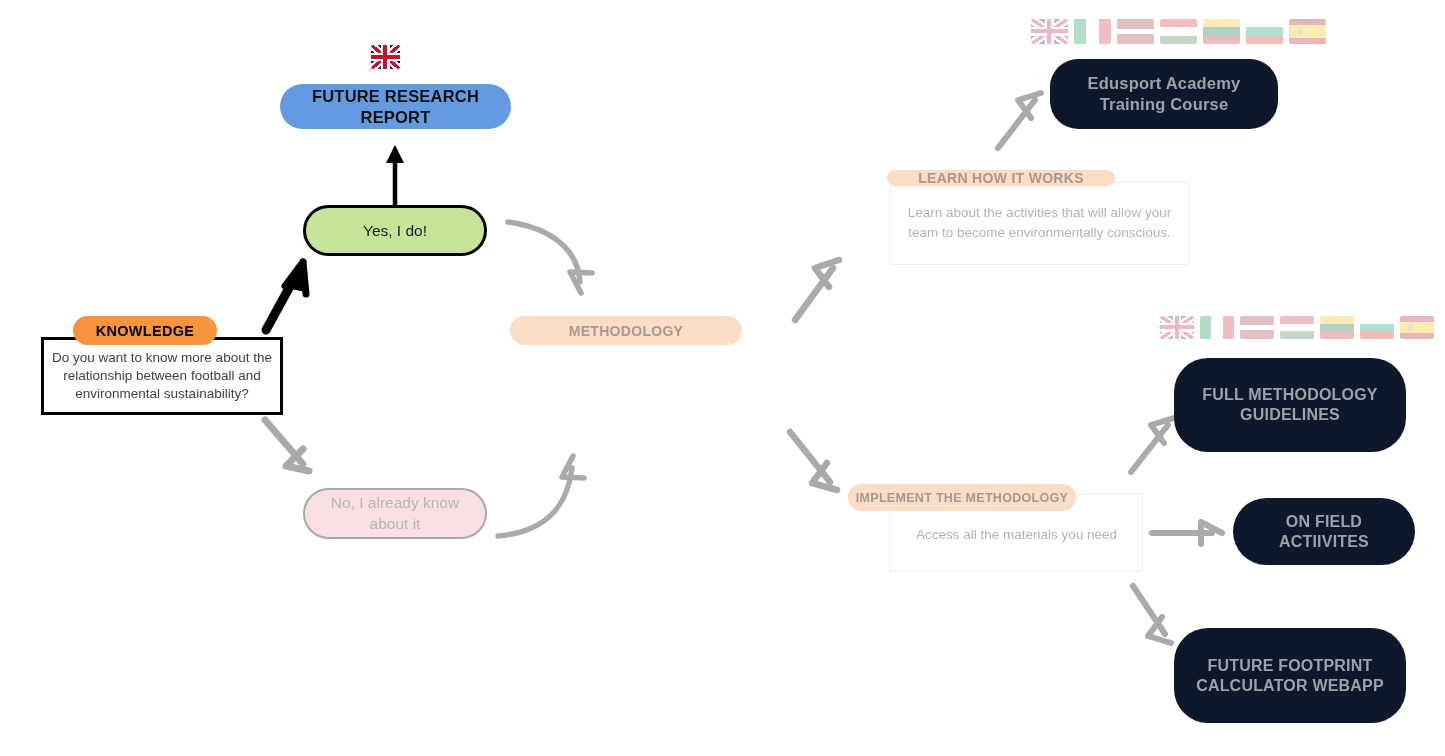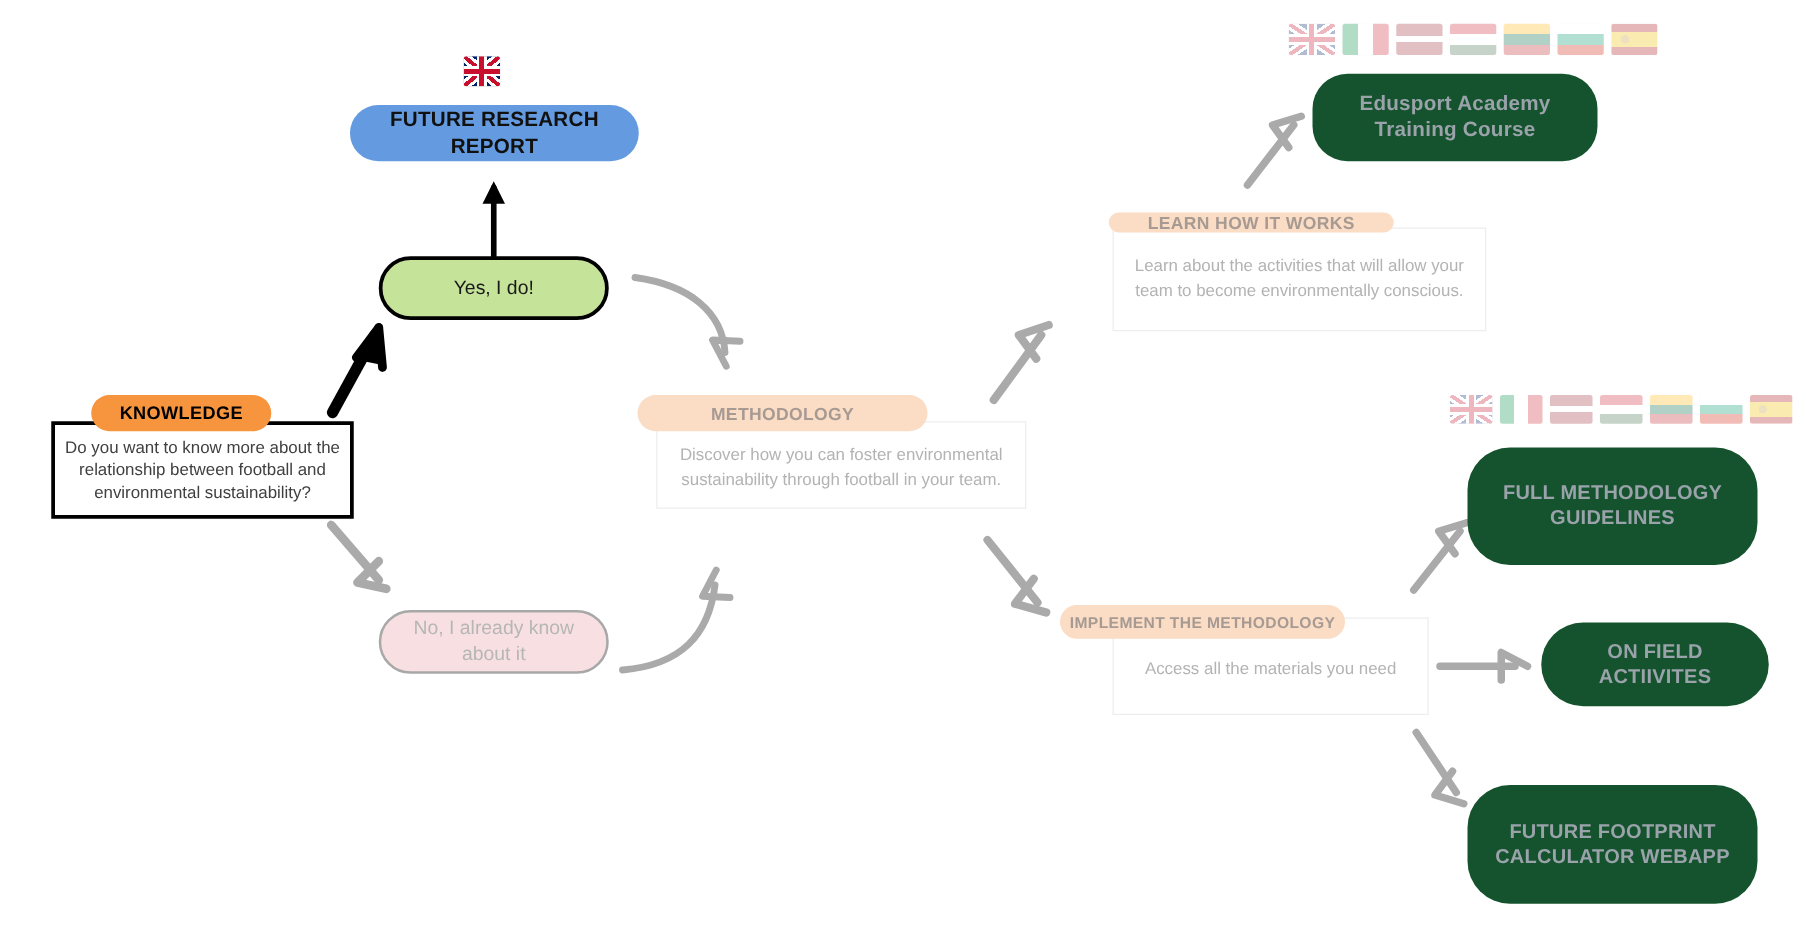--- a/index.html
+++ b/index.html
@@ -119,21 +119,21 @@
     background: #649BE0;
     border-radius: 28px;
     color: #111111;
     font-weight: bold;
     font-size: 16.5px;
     letter-spacing: 0.2px;
   }
 
   
   .node-lightblue {
-    background: #14532d;
+    background: #0f172a;
     border-radius: 34px;
     color: #9AA2AA;
     font-weight: bold;
     font-size: 16px;
     letter-spacing: 0.2px;
   }
   .node-lightblue.course {
     font-size: 16.5px;
     border-radius: 28px;
   }
@@ -322,23 +322,20 @@
   <div class="tab-knowledge" style="left:73px; top:316px; width:144px; height:29px;">
     <span>KNOWLEDGE</span>
   </div>
   <div class="card-knowledge" style="left:28px; top:337px; width:242px; height:78px;">
     <span>Do you want to know more about the relationship between football and environmental sustainability?</span>
   </div>
 
   <div class="tab-faded" style="left:510px; top:316px; width:232px; height:29px;">
     <span>METHODOLOGY</span>
   </div>
-  <div class="card-faded" style="left:485px; top:337px; width:296px; height:70px;">
-    <span>Discover how you can foster environmental sustainability through football in your team.</span>
-  </div>
 
   <div class="tab-faded" style="left:887px; top:170px; width:228px; height:16px;">
     <span>LEARN HOW IT WORKS</span>
   </div>
   <div class="card-faded" style="left:850px; top:182px; width:299px; height:83px; align-items:flex-start; padding-top:20px;">
     <span>Learn about the activities that will allow your team to become environmentally conscious.</span>
   </div>
 
   <div class="tab-faded small" style="left:848px; top:484px; width:228px; height:27px;">
     <span>IMPLEMENT THE METHODOLOGY</span>

